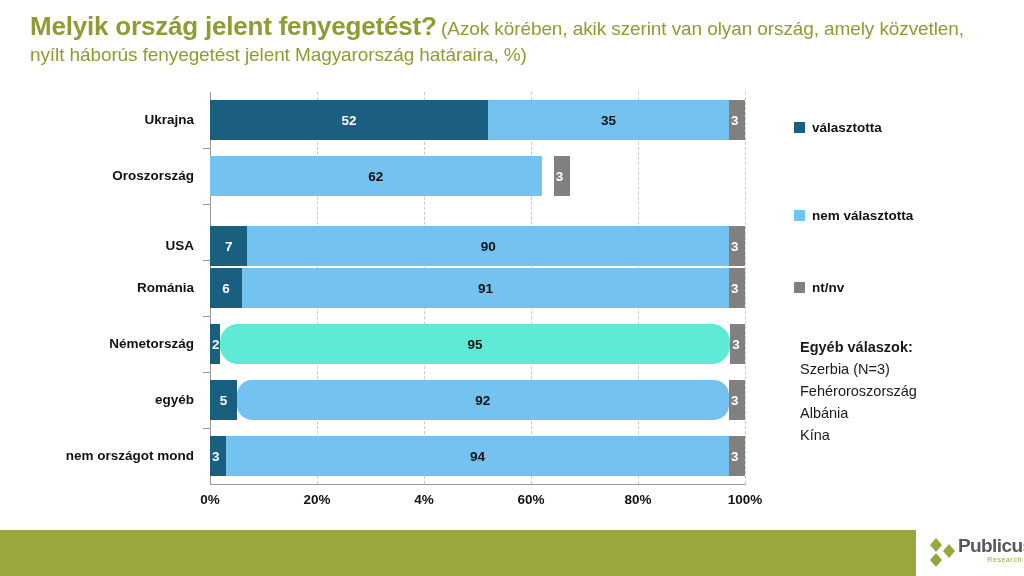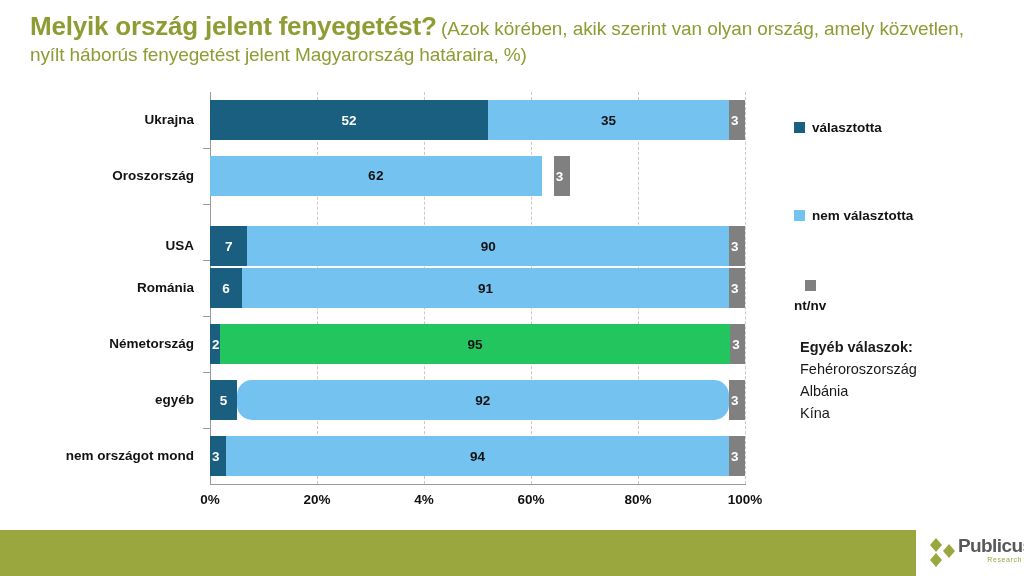--- a/index.html
+++ b/index.html
@@ -237,39 +237,39 @@
       <div class="gridline" style="left: 428px;"></div>
       <div class="gridline" style="left: 535px;"></div>
       <div class="row" style="top: 8px;">
         <div class="cat-label">Ukrajna</div>
         <div class="seg s0" style="width: 278.2px; background: rgb(26, 94, 128);">52</div>
         <div class="seg s1" style="width: 240.75px; background: rgb(116, 194, 240);">35</div>
         <div class="seg s2 tiny" style="width: 16.05px; background: rgb(128, 128, 128);">3</div>
       </div>
       <div class="row" style="top: 64px; gap: 12px;">
         <div class="cat-label">Oroszország</div>
-        <div class="seg s1" style="width: 331.7px; background: rgb(116, 194, 240); font-family: Liberation Mono, monospace;">62</div>
+        <div class="seg s1" style="width: 331.7px; background: rgb(116, 194, 240);">62</div>
         <div class="seg s2 tiny" style="width: 16.05px; background: rgb(128, 128, 128);">3</div>
       </div>
       <div class="row" style="top: 120px; margin-top: 14px;">
         <div class="cat-label">USA</div>
         <div class="seg s0" style="width: 37.45px; background: rgb(26, 94, 128);">7</div>
         <div class="seg s1" style="width: 481.5px; background: rgb(116, 194, 240);">90</div>
         <div class="seg s2 tiny" style="width: 16.05px; background: rgb(128, 128, 128);">3</div>
       </div>
       <div class="row" style="top: 176px;">
         <div class="cat-label">Románia</div>
         <div class="seg s0" style="width: 32.1px; background: rgb(26, 94, 128);">6</div>
         <div class="seg s1" style="width: 486.85px; background: rgb(116, 194, 240);">91</div>
         <div class="seg s2 tiny" style="width: 16.05px; background: rgb(128, 128, 128);">3</div>
       </div>
       <div class="row" style="top: 232px; justify-content: flex-end;">
         <div class="cat-label">Németország</div>
         <div class="seg s0 tiny" style="width: 10.7px; background: rgb(26, 94, 128);">2</div>
-        <div class="seg s1" style="width: 567px; background: #22c55e;">95</div>
+        <div class="seg s1" style="width: 567px; background: #5eead4; border-radius: 18px;">95</div>
         <div class="seg s2 tiny" style="width: 16.05px; background: rgb(128, 128, 128);">3</div>
       </div>
       <div class="row" style="top: 288px; justify-content: flex-end;">
         <div class="cat-label">egyéb</div>
         <div class="seg s0" style="width: 26.75px; background: rgb(26, 94, 128);">5</div>
         <div class="seg s1" style="width: 492.2px; background: rgb(116, 194, 240); border-radius: 15px;">92</div>
         <div class="seg s2 tiny" style="width: 16.05px; background: rgb(128, 128, 128);">3</div>
       </div>
       <div class="row" style="top: 344px;">
         <div class="cat-label">nem országot mond</div>
@@ -297,29 +297,30 @@
 
 <div id="legend">
     <div class="legend-item" style="top: 8px;">
       <span class="legend-swatch" style="background: rgb(26, 94, 128);"></span>
       <span class="legend-text">választotta</span>
     </div>
     <div class="legend-item" style="top: 96px;">
       <span class="legend-swatch" style="background: rgb(116, 194, 240);"></span>
       <span class="legend-text">nem választotta</span>
     </div>
-    <div class="legend-item" style="top: 168px; flex-direction: column;">
+    <div class="legend-item" style="top: 168px;">
       <span class="legend-swatch" style="background: rgb(128, 128, 128);"></span>
       <span class="legend-text">nt/nv</span>
     </div>
   </div>
 
 <div id="other-block">
   <div id="other-title">Egyéb válaszok:</div>
   <div id="other-list">
+      <div>Szerbia (N=3)</div>
       <div>Fehéroroszország</div>
       <div>Albánia</div>
       <div>Kína</div>
     </div>
 </div>
 
 <div id="footer-bar"></div>
 <div id="logo">
   <svg id="logo-mark" viewBox="0 0 28 30">
     <polygon points="8,0 14,7 8,14 2,7" fill="#9aa63e"></polygon>

